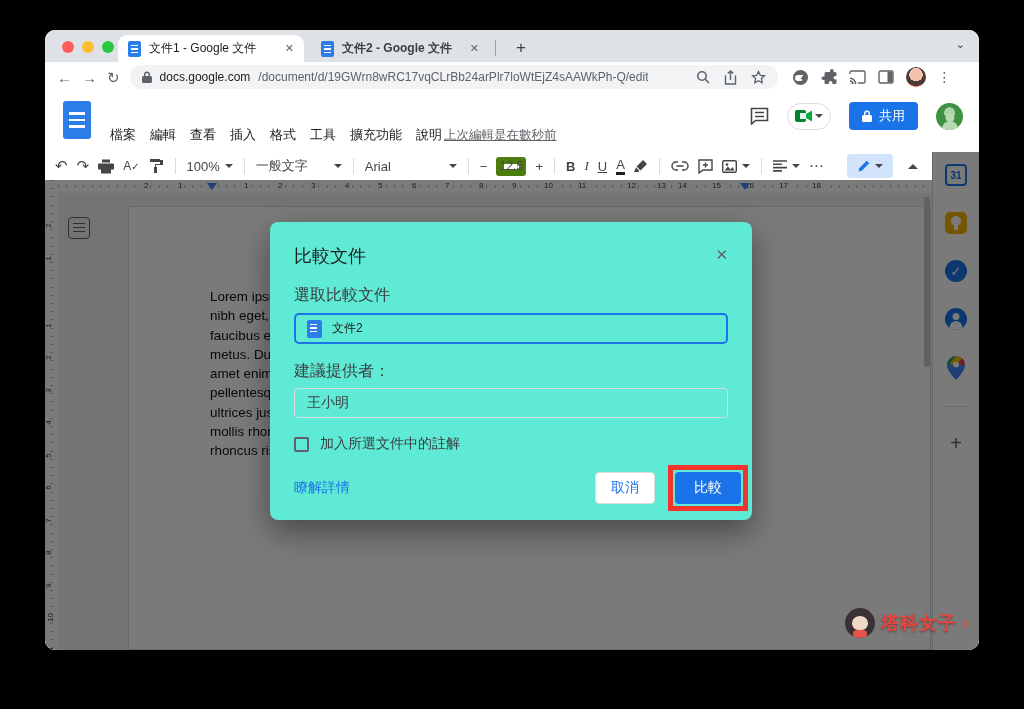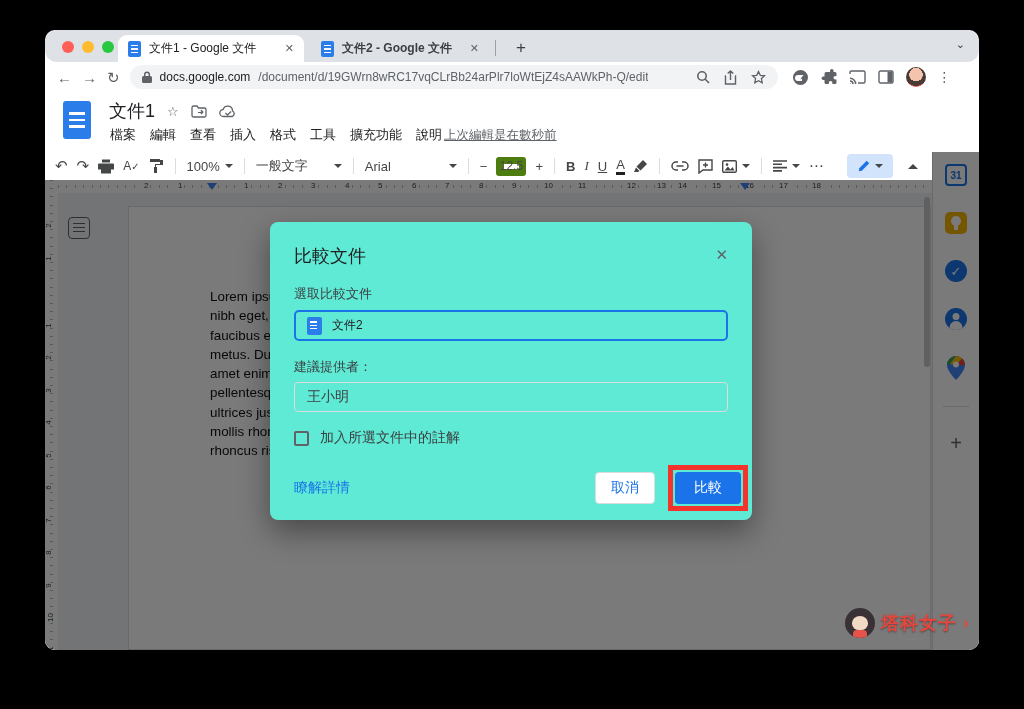--- a/index.html
+++ b/index.html
@@ -5,21 +5,21 @@
   * { margin:0; padding:0; box-sizing:border-box; }
   html,body { width:1024px; height:709px; background:#000; overflow:hidden;
               font-family:"Liberation Sans","DejaVu Sans",sans-serif; }
   .stage { position:relative; width:1024px; height:709px; background:#000; }
 
   
   .win { position:absolute; left:45px; top:30px; width:934px; height:620px;
          border-radius:10px; overflow:hidden; background:#fff; }
 
   
-  .tabstrip { position:absolute; left:0; top:0; width:934px; height:32px; background:#dee1e6;border-radius:12px; }
+  .tabstrip { position:absolute; left:0; top:0; width:934px; height:32px; background:#dee1e6; }
   .lights { position:absolute; left:17px; top:11px; display:flex; gap:8px; }
   .light { width:12px; height:12px; border-radius:50%; }
   .l-red{background:#ff5f57;} .l-yellow{background:#febc2e;} .l-green{background:#28c840;}
   .tab { position:absolute; top:5px; height:27px; display:flex; align-items:center;
          gap:8px; padding:0 10px; font-size:12px; color:#3c4043; }
   .tab.active { left:73px; width:186px; background:#fff; border-radius:9px 9px 0 0; color:#202124; }
   .tab.inactive { left:266px; width:178px;font-weight:bold; }
   .tab-title { flex:1; white-space:nowrap; overflow:hidden; }
   .tab-x { color:#5f6368; font-size:11px; }
   .tab-sep { position:absolute; left:450px; top:10px; width:1px; height:16px; background:#9aa0a6; }
@@ -144,21 +144,21 @@
   .ov-main { position:absolute; left:0; top:150px; width:887px; height:470px;
              background:rgba(0,0,0,0.52); z-index:5; }
   .ov-side { position:absolute; left:887px; top:122px; width:47px; height:498px;
              background:rgba(0,0,0,0.52); z-index:5; }
 
   
   .dialog { position:absolute; left:225px; top:192px; width:482px; height:298px; background:#5eead4;
             border-radius:8px; box-shadow:0 12px 30px rgba(0,0,0,.4); z-index:10; padding:22px 24px; }
   .dlg-title { font-size:18px; color:#202124; font-weight:500; }
   .dlg-close { position:absolute; right:20px; top:20px; font-size:15px; color:#5f6368; padding:4px; }
-  .dlg-label { margin-top:17px; font-size:13px; color:#3c4043; }
+  .dlg-label { margin-top:17px; font-size:16px; color:#3c4043; }
   .dlg-input-sel { margin-top:7px; height:31px; border:2px solid #1a73e8; border-radius:5px;
        display:flex; align-items:center; gap:10px; padding:0 11px; }
   .dlg-input-sel .dfile { width:15px; height:18px; }
   .dlg-input-sel span { font-size:12px; color:#202124; }
   .dlg-input { margin-top:6px; height:30px; border:1px solid #dadce0; border-radius:4px;
        display:flex; align-items:center; padding:0 12px; font-size:14px; color:#3c4043; }
   .dlg-check { margin-top:17px; display:flex; align-items:center; gap:11px; }
   .cbox { width:15px; height:15px; border:2px solid #5f6368; border-radius:2px; }
   .dlg-check span { font-size:14px; color:#3c4043; }
   .dlg-footer { position:absolute; left:24px; right:4px; bottom:9px; display:flex; align-items:center; }
@@ -249,43 +249,52 @@
             <rect x="1" y="1" width="14" height="12" rx="1.5" fill="none" stroke="#5f6368" stroke-width="1.4"></rect>
             <rect x="9.5" y="1.6" width="4.9" height="10.8" fill="#5f6368"></rect>
           </svg>
       <span class="mini-avatar"></span>
       <span class="kebab">⋮</span>
     </span>
   </div>
 
   <div class="dheader">
     <div class="docs-logo"></div>
-    <div class="title-row">
-      <span class="doc-title">文件1</span>
-      <span class="hd-ic">☆</span>
-      <svg class="ic" width="16" height="13" viewBox="0 0 16 13">
-            <path fill="none" stroke="#5f6368" stroke-width="1.3" d="M1 2.5A1.5 1.5 0 012.5 1H6l1.5 2h6A1.5 1.5 0 0115 4.5v6A1.5 1.5 0 0113.5 12h-11A1.5 1.5 0 011 10.5z"></path>
-            <path fill="#5f6368" d="M7 7h3.6L9.3 5.7l1-1L12.8 7 10.3 9.5l-1-1L10.6 8H7z"></path>
-          </svg>
-      <svg class="ic" width="18" height="13" viewBox="0 0 18 13">
-            <path fill="none" stroke="#5f6368" stroke-width="1.3" d="M4.5 11.5a3.5 3.5 0 01-.4-7A4.8 4.8 0 0113.5 6a3 3 0 01-.3 5.5z"></path>
-            <path fill="none" stroke="#5f6368" stroke-width="1.3" d="M6.5 8l2 2 3.5-3.5"></path>
-          </svg>
-    </div>
     <div class="menu-row" id="menu-list">
           <span class="menu-item">檔案</span>
           <span class="menu-item">編輯</span>
           <span class="menu-item">查看</span>
           <span class="menu-item">插入</span>
           <span class="menu-item">格式</span>
           <span class="menu-item">工具</span>
           <span class="menu-item">擴充功能</span>
           <span class="menu-item">說明</span>
         </div>
     <span class="last-edit" style="position:absolute;left:385px;top:35px;">上次編輯是在數秒前</span>
+    <div class="hd-right">
+      <svg class="ic" width="19" height="18" viewBox="0 0 19 18">
+            <path fill="none" stroke="#444746" stroke-width="1.6" d="M1.5 1.5h16v12h-12l-4 3.5z"></path>
+            <path stroke="#444746" stroke-width="1.4" d="M5 5.5h9M5 9.5h9"></path>
+          </svg>
+      <span class="meet-pill">
+        <svg class="ic" width="17" height="12" viewBox="0 0 17 12">
+              <rect x="0" y="0" width="11" height="12" rx="2" fill="#00832d"></rect>
+              <path fill="#00ac47" d="M11 4l6-3.6v11L11 8z"></path>
+              <rect x="5" y="3" width="6" height="6" fill="#fff" opacity=".9"></rect>
+            </svg>
+        <span class="caret"></span>
+      </span>
+      <span class="share-btn">
+        <svg class="ic" width="10" height="12" viewBox="0 0 10 12">
+              <path fill="#fff" d="M2 5V3.5a3 3 0 016 0V5h.5A1.5 1.5 0 0110 6.5v4A1.5 1.5 0 018.5 12h-7A1.5 1.5 0 010 10.5v-4A1.5 1.5 0 011.5 5H2zm1.4 0h3.2V3.5a1.6 1.6 0 10-3.2 0V5z"></path>
+            </svg>
+        <span>共用</span>
+      </span>
+      <span class="hd-avatar"></span>
+    </div>
   </div>
 
   <div class="tbar">
     <span class="unre">↶</span>
     <span class="unre">↷</span>
     <svg class="ic" width="16" height="15" viewBox="0 0 16 15">
           <path fill="#444746" d="M4 0h8v3H4zM1 4h14a1 1 0 011 1v5h-3v4H3v-4H0V5a1 1 0 011-1zm3 7h8v3H4v-3z" transform="translate(0 .5)"></path>
         </svg>
     <span style="font-size:12px;">A<span style="font-size:10px;">✓</span></span>
     <svg class="ic" width="15" height="16" viewBox="0 0 15 16">

